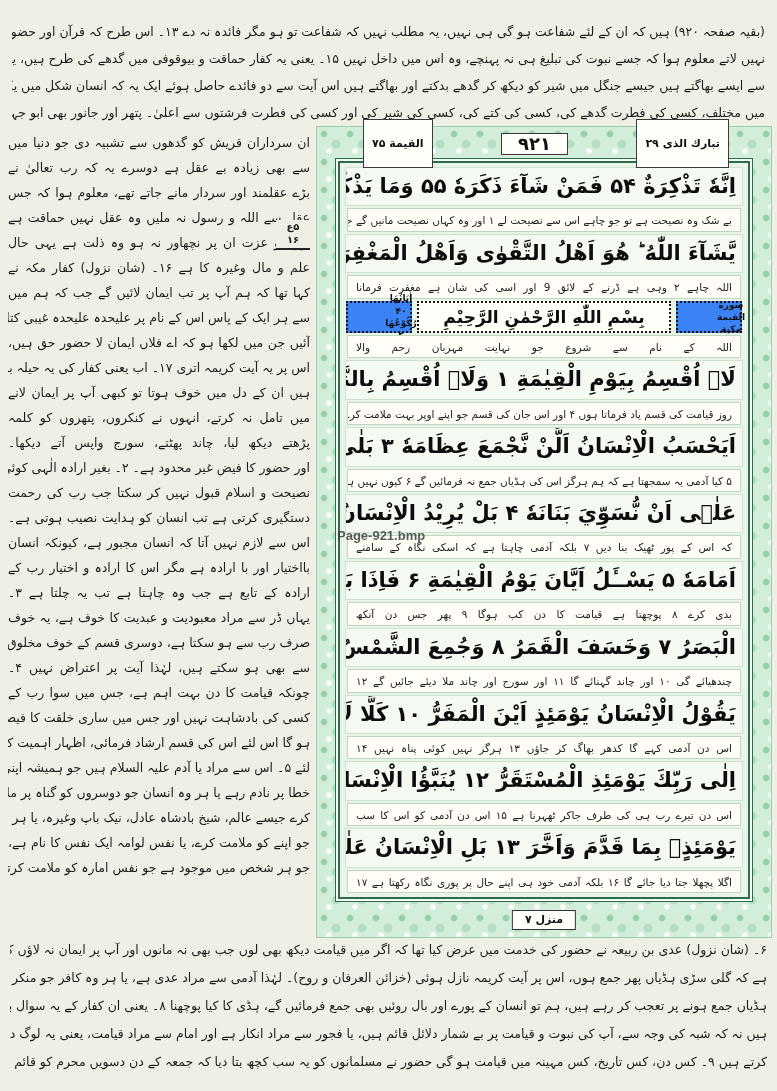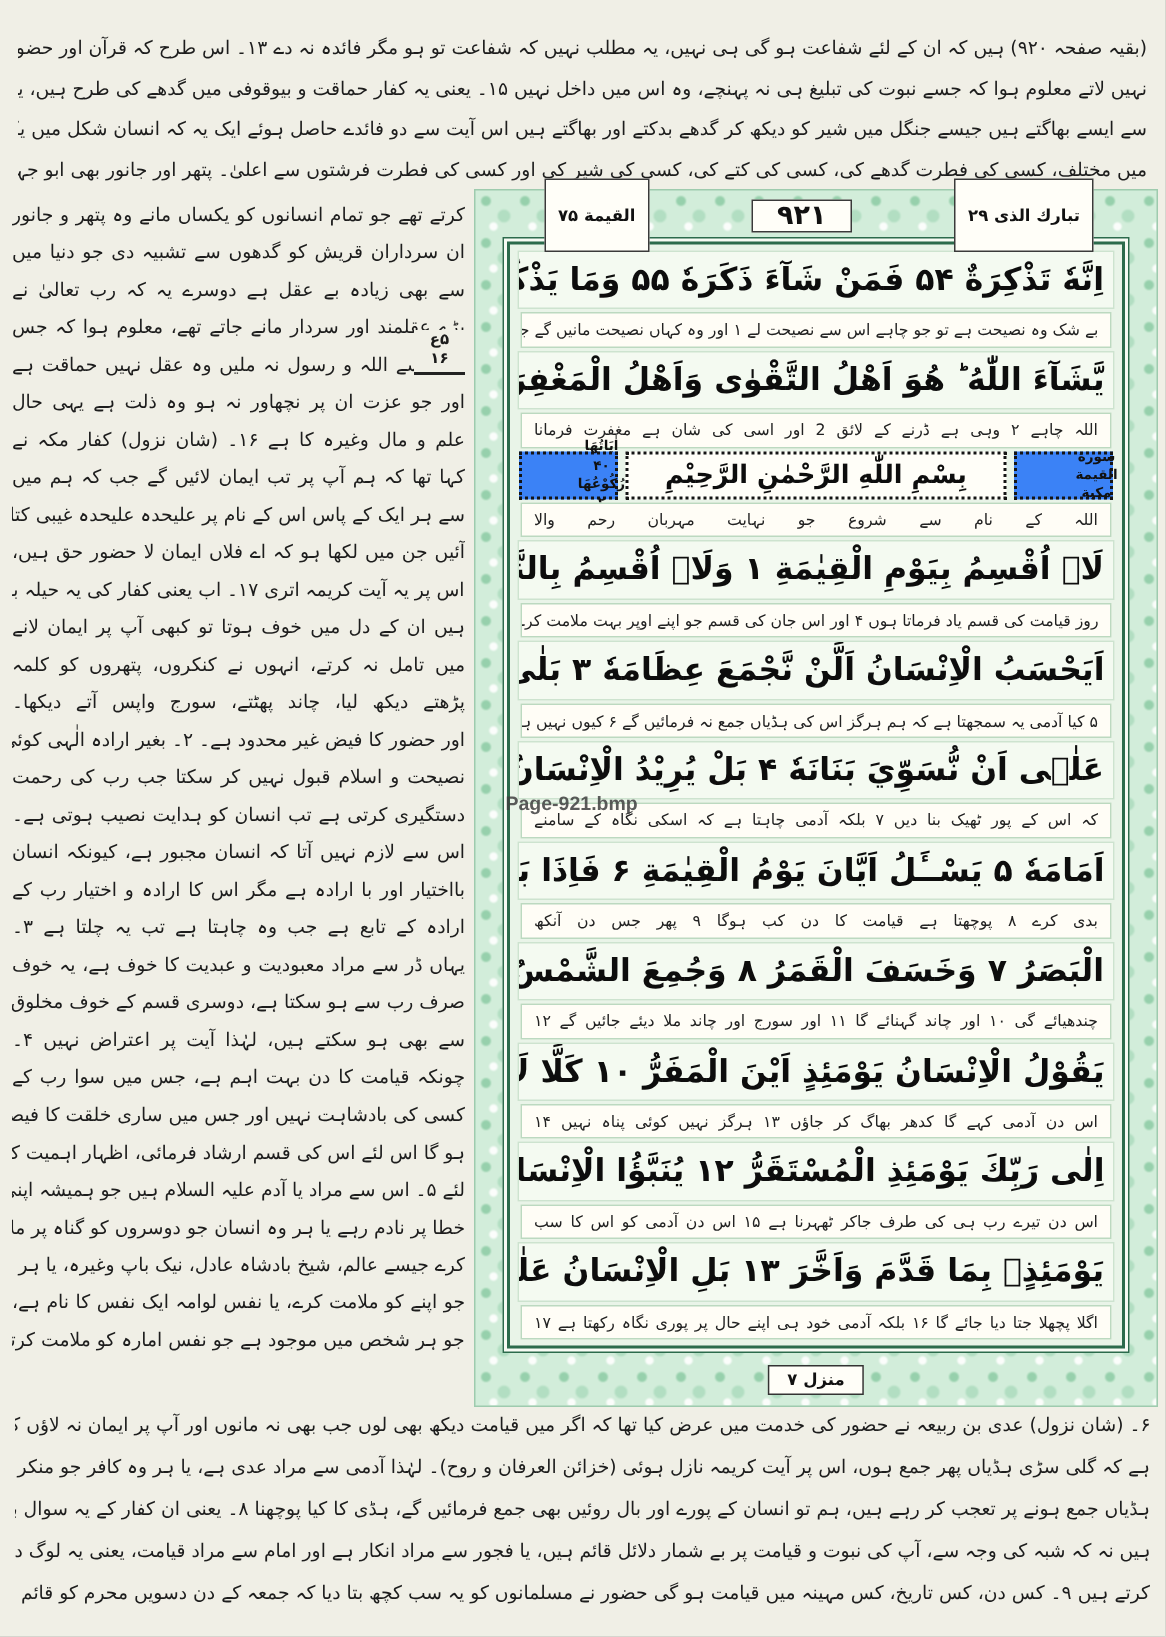--- a/index.html
+++ b/index.html
@@ -99,21 +99,20 @@
 <div class="page">
 
   <div class="top-para">
       <div class="para-line">(بقیہ صفحہ ۹۲۰) ہیں کہ ان کے لئے شفاعت ہو گی ہی نہیں، یہ مطلب نہیں کہ شفاعت تو ہو مگر فائدہ نہ دے ۱۳۔ اس طرح کہ قرآن اور حضور کا وعظ سن کر بھی ایمان</div>
       <div class="para-line">نہیں لاتے معلوم ہوا کہ جسے نبوت کی تبلیغ ہی نہ پہنچے، وہ اس میں داخل نہیں ۱۵۔ یعنی یہ کفار حماقت و بیوقوفی میں گدھے کی طرح ہیں، یہ قرآن یا صاحب قرآن</div>
       <div class="para-line">سے ایسے بھاگتے ہیں جیسے جنگل میں شیر کو دیکھ کر گدھے بدکتے اور بھاگتے ہیں اس آیت سے دو فائدے حاصل ہوئے ایک یہ کہ انسان شکل میں یکساں ہیں مگر فطرت</div>
       <div class="para-line">میں مختلف، کسی کی فطرت گدھے کی، کسی کی کتے کی، کسی کی شیر کی اور کسی کی فطرت فرشتوں سے اعلیٰ۔ پتھر اور جانور بھی ابو جہل اور نبی صلی اللہ علیہ وسلم میں فرق</div>
     </div>
 
   <div class="left-col">
-      <div class="para-line">کرتے تھے جو تمام انسانوں کو یکساں مانے وہ پتھر و جانور</div>
       <div class="para-line">ان سرداران قریش کو گدھوں سے تشبیہ دی جو دنیا میں</div>
       <div class="para-line">سے بھی زیادہ بے عقل ہے دوسرے یہ کہ رب تعالیٰ نے</div>
       <div class="para-line">بڑے عقلمند اور سردار مانے جاتے تھے، معلوم ہوا کہ جس</div>
       <div class="para-line">عقل سے اللہ و رسول نہ ملیں وہ عقل نہیں حماقت ہے</div>
       <div class="para-line">اور جو عزت ان پر نچھاور نہ ہو وہ ذلت ہے یہی حال</div>
       <div class="para-line">علم و مال وغیرہ کا ہے ۱۶۔ (شان نزول) کفار مکہ نے</div>
       <div class="para-line">کہا تھا کہ ہم آپ پر تب ایمان لائیں گے جب کہ ہم میں</div>
       <div class="para-line">سے ہر ایک کے پاس اس کے نام پر علیحدہ علیحدہ غیبی کتابیں</div>
       <div class="para-line">آئیں جن میں لکھا ہو کہ اے فلاں ایمان لا حضور حق ہیں،</div>
       <div class="para-line">اس پر یہ آیت کریمہ اتری ۱۷۔ اب یعنی کفار کی یہ حیلہ بازیاں</div>
@@ -151,21 +150,21 @@
     </div>
 
     <div class="inner-frame">
       <div class="inner-frame2">
 
         <div class="flat"><div class="flat">
             <div class="arabic-row">اِنَّهٗ تَذْكِرَةٌ ۵۴ فَمَنْ شَآءَ ذَكَرَهٗ ۵۵ وَمَا يَذْكُرُوْنَ اِلَّاۤ اَنْ</div>
             <div class="urdu-strip">بے شک وہ نصیحت ہے تو جو چاہے اس سے نصیحت لے ۱ اور وہ کہاں نصیحت مانیں گے جب</div>
           </div><div class="flat">
             <div class="arabic-row">يَّشَآءَ اللّٰهُ ؕ هُوَ اَهْلُ التَّقْوٰى وَاَهْلُ الْمَغْفِرَةِ ۵۶</div>
-            <div class="urdu-strip">اللہ چاہے ۲ وہی ہے ڈرنے کے لائق 2 اور اسی کی شان ہے مغفرت فرمانا</div>
+            <div class="urdu-strip">اللہ چاہے ۲ وہی ہے ڈرنے کے لائق 9 اور اسی کی شان ہے مغفرت فرمانا</div>
           </div></div>
 
         <div class="bism-row">
           <div class="bism-side">سورة القيمة
 مكية</div>
           <div class="bism-center">بِسْمِ اللّٰهِ الرَّحْمٰنِ الرَّحِيْمِ</div>
           <div class="bism-side">اٰيَاتُهَا ۴۰
 رُكُوْعُهَا ۲</div>
         </div>
         <div class="urdu-strip">اللہ کے نام سے شروع جو نہایت مہربان رحم والا</div>

